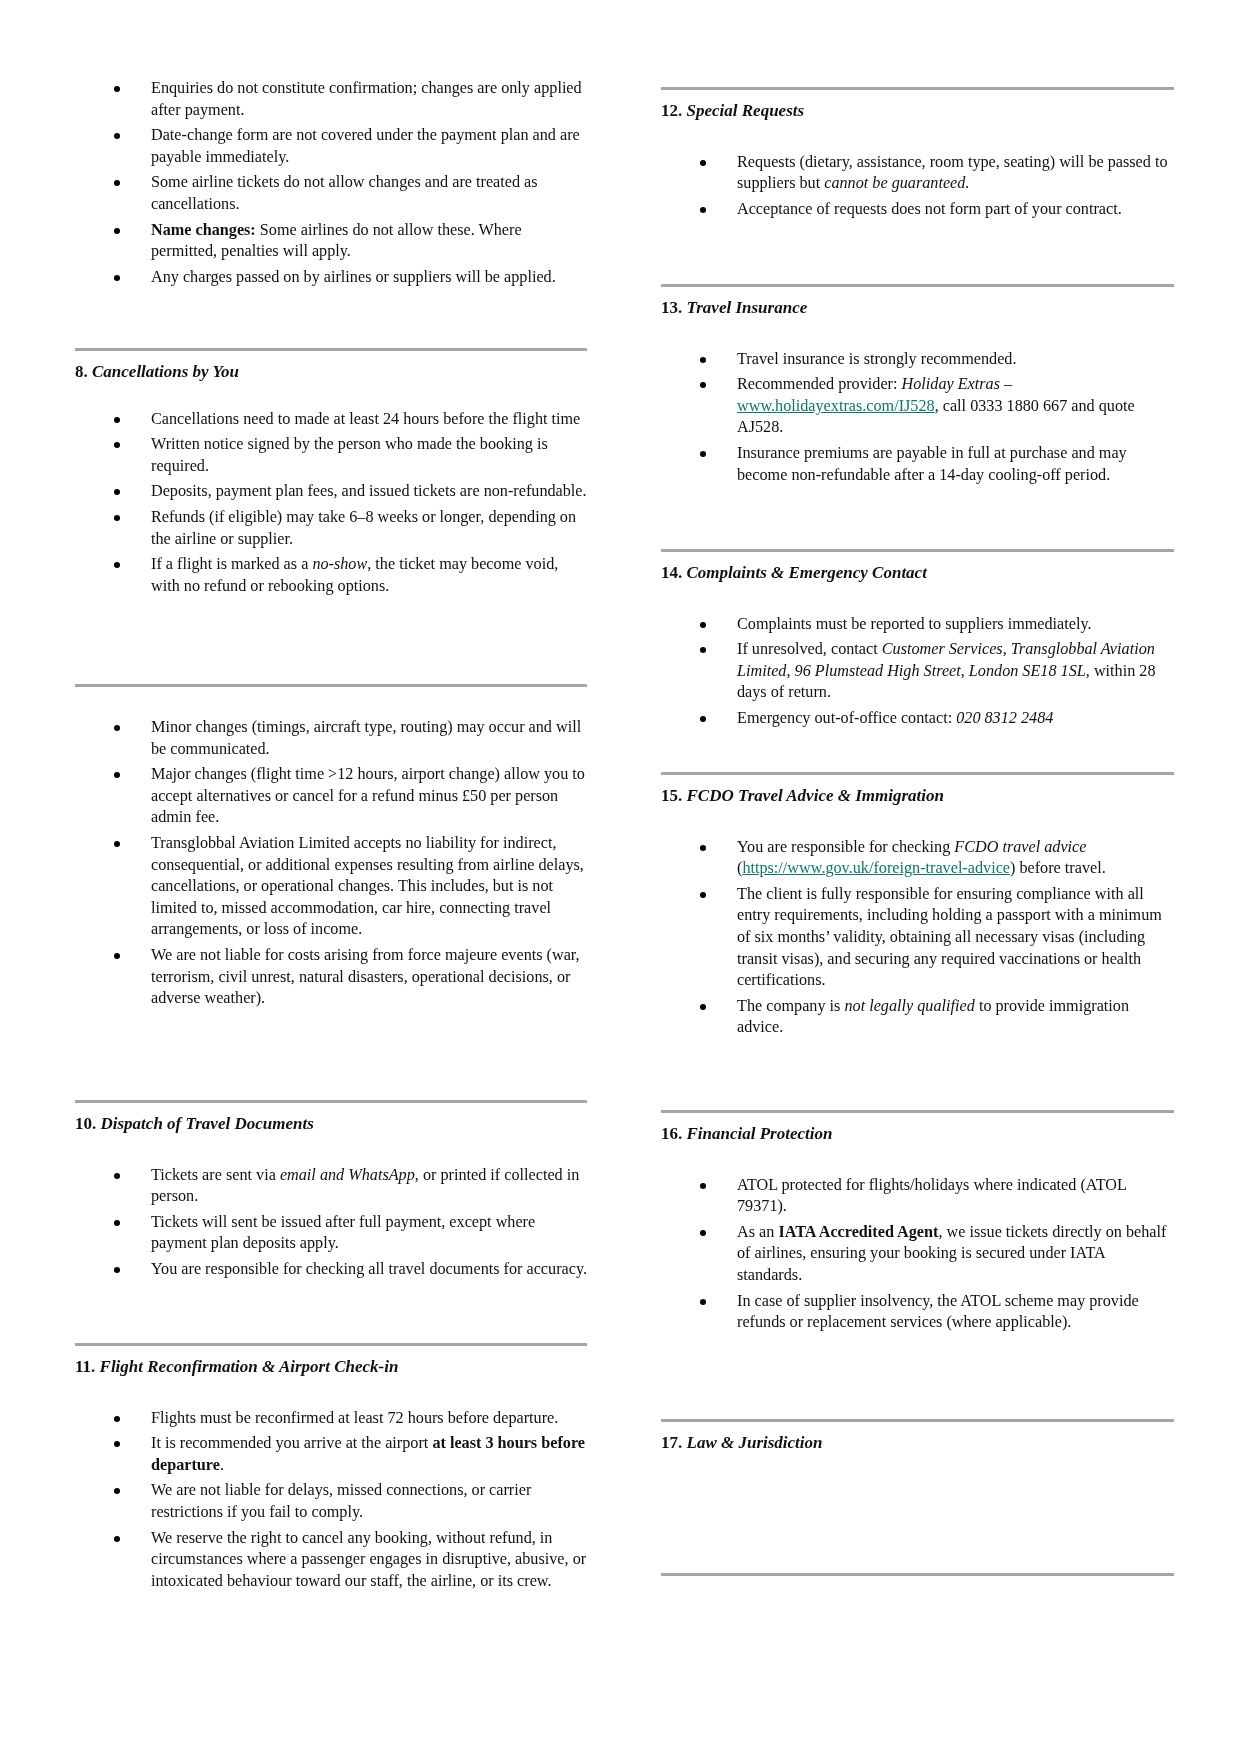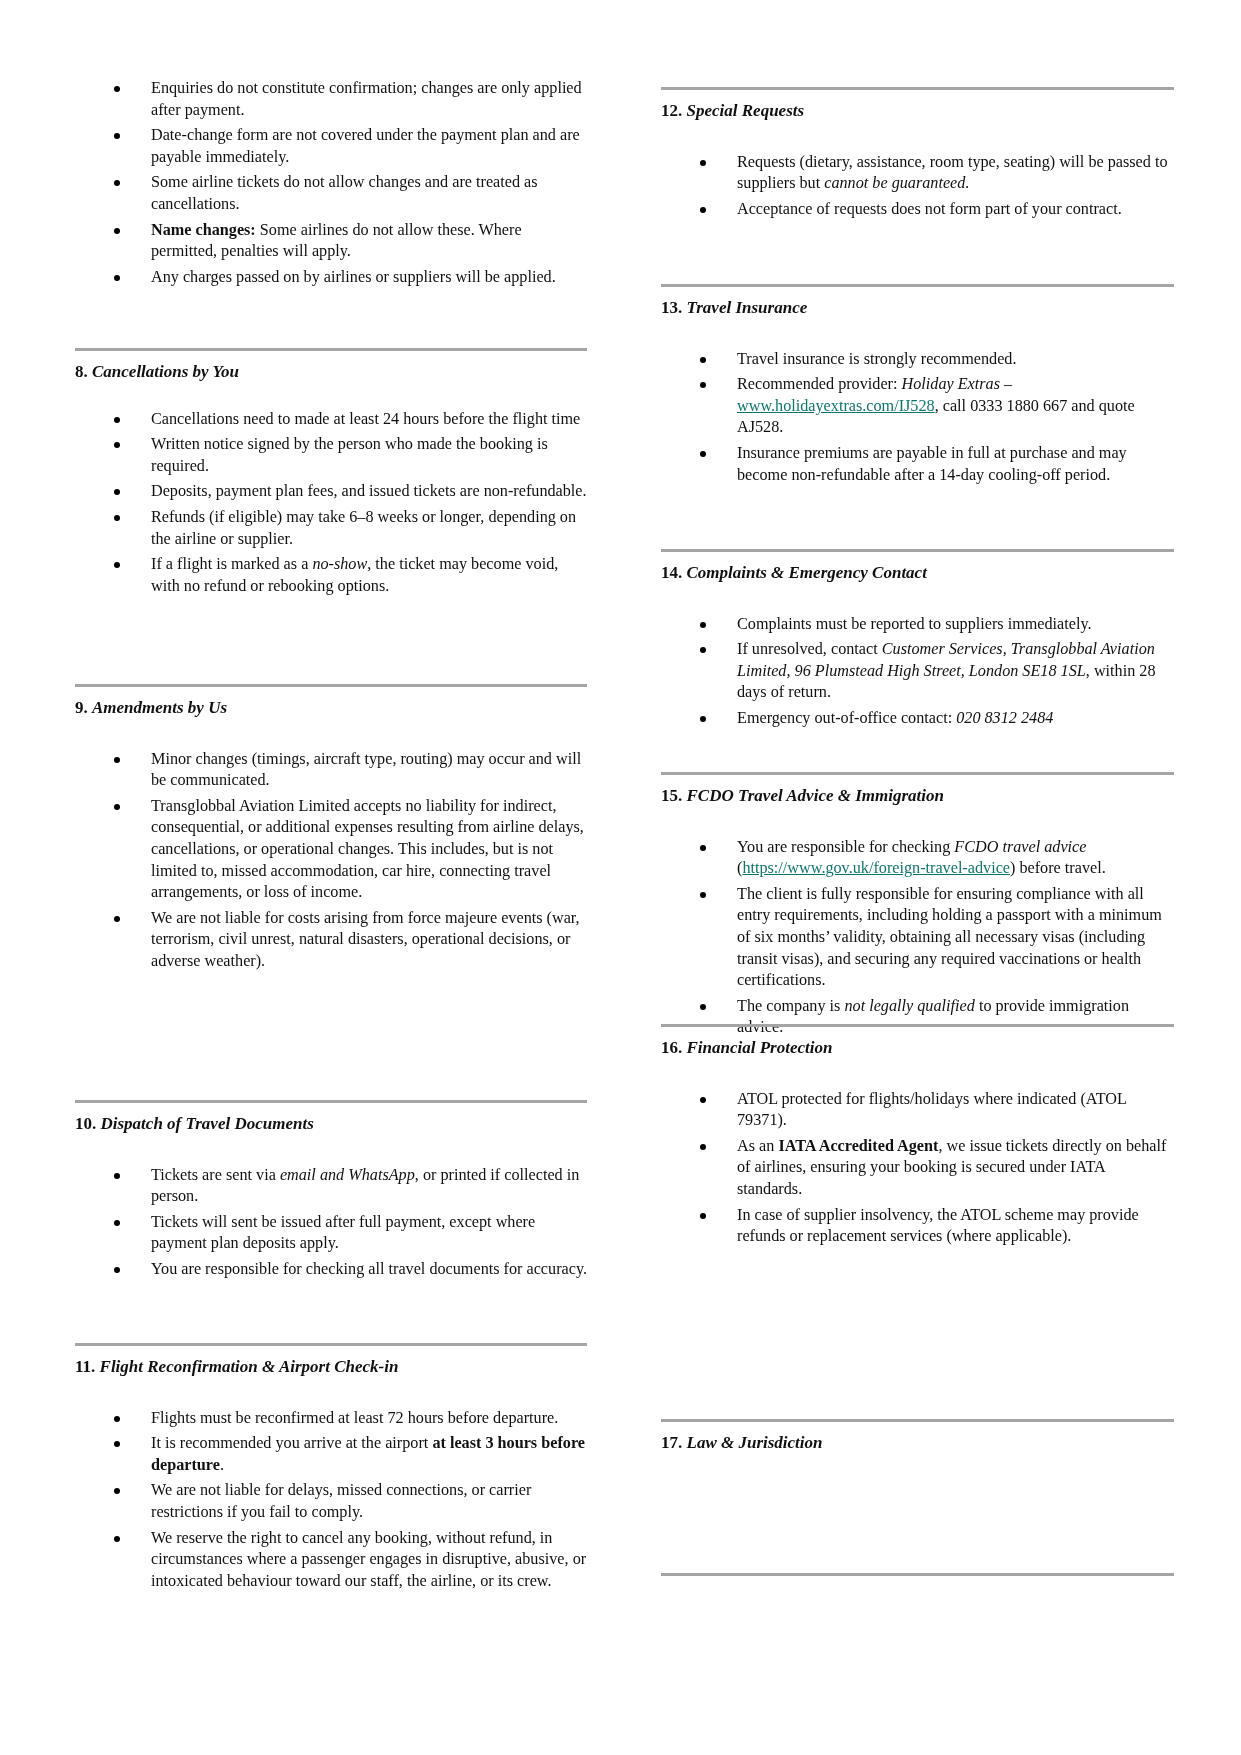--- a/index.html
+++ b/index.html
@@ -51,26 +51,23 @@
         <li><span>Cancellations need to made at least 24 hours before the flight time</span></li>
         <li><span>Written notice signed by the person who made the booking is required.</span></li>
         <li><span>Deposits, payment plan fees, and issued tickets are non-refundable.</span></li>
         <li><span>Refunds (if eligible) may take 6–8 weeks or longer, depending on the airline or supplier.</span></li>
         <li><span>If a flight is marked as a </span><span class="seg-italic">no-show</span><span>, the ticket may become void, with no refund or rebooking options.</span></li>
       </ul>
   </div>
 
   <div class="section" style="top:684px;">
     <div class="rule"></div>
-    <div class="heading">
-      <span class="num">9.</span>
-      <span class="title">Amendments by Us</span>
-    </div>
     <ul class="bullets" style="margin-top:30px;">
         <li><span>Minor changes (timings, aircraft type, routing) may occur and will be communicated.</span></li>
+        <li><span>Major changes (flight time &gt;12 hours, airport change) allow you to accept alternatives or cancel for a refund minus £50 per person admin fee.</span></li>
         <li><span>Transglobbal Aviation Limited accepts no liability for indirect, consequential, or additional expenses resulting from airline delays, cancellations, or operational changes. This includes, but is not limited to, missed accommodation, car hire, connecting travel arrangements, or loss of income.</span></li>
         <li><span>We are not liable for costs arising from force majeure events (war, terrorism, civil unrest, natural disasters, operational decisions, or adverse weather).</span></li>
       </ul>
   </div>
 
   <div class="section" style="top:1100px;">
     <div class="rule"></div>
     <div class="heading">
       <span class="num">10.</span>
       <span class="title">Dispatch of Travel Documents</span>
@@ -142,21 +139,21 @@
       <span class="num">15.</span>
       <span class="title">FCDO Travel Advice &amp; Immigration</span>
     </div>
     <ul class="bullets" style="margin-top:30px;">
         <li><span>You are responsible for checking </span><span class="seg-italic">FCDO travel advice</span><span> (</span><span class="seg-link">https://www.gov.uk/foreign-travel-advice</span><span>) before travel.</span></li>
         <li><span>The client is fully responsible for ensuring compliance with all entry requirements, including holding a passport with a minimum of six months’ validity, obtaining all necessary visas (including transit visas), and securing any required vaccinations or health certifications.</span></li>
         <li><span>The company is </span><span class="seg-italic">not legally qualified</span><span> to provide immigration advice.</span></li>
       </ul>
   </div>
 
-  <div class="section" style="top:1024px;">
+  <div class="section" style="top:1110px;">
     <div class="rule"></div>
     <div class="heading">
       <span class="num">16.</span>
       <span class="title">Financial Protection</span>
     </div>
     <ul class="bullets" style="margin-top:30px;">
         <li><span>ATOL protected for flights/holidays where indicated (ATOL 79371).</span></li>
         <li><span>As an </span><span class="seg-bold">IATA Accredited Agent</span><span>, we issue tickets directly on behalf of airlines, ensuring your booking is secured under IATA standards.</span></li>
         <li><span>In case of supplier insolvency, the ATOL scheme may provide refunds or replacement services (where applicable).</span></li>
       </ul>

